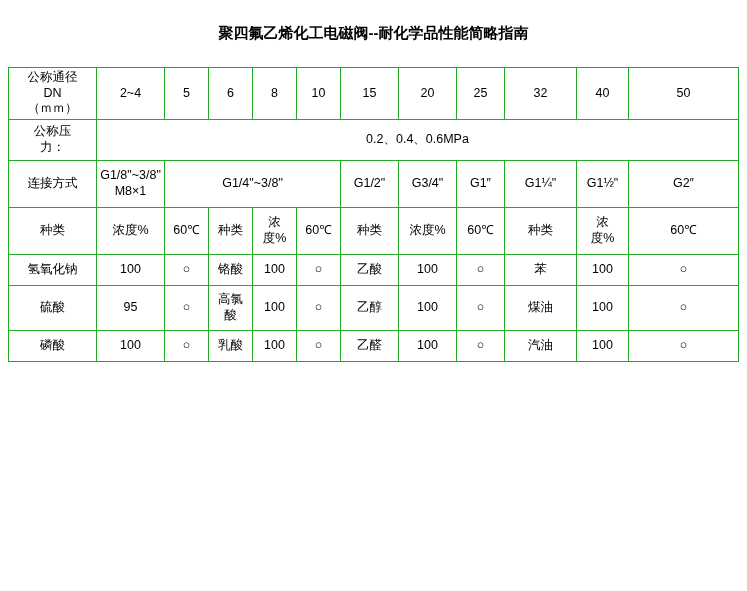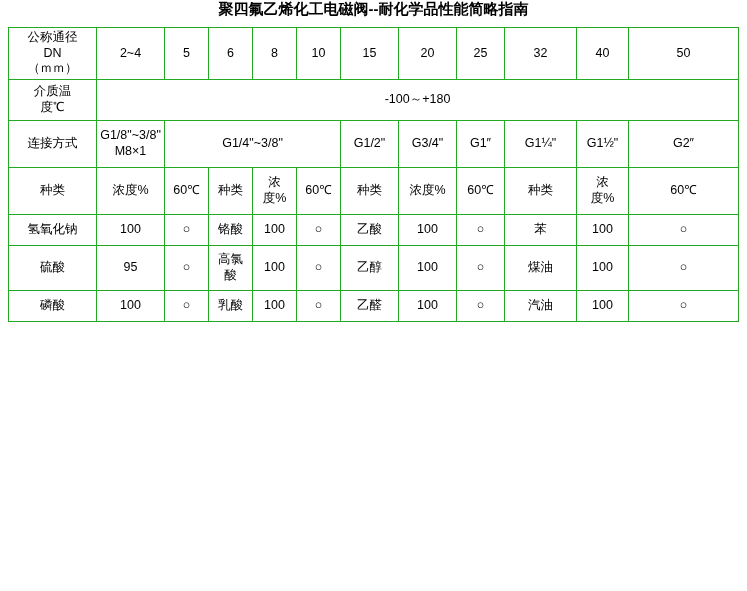--- a/index.html
+++ b/index.html
@@ -12,28 +12,28 @@
     height: 591px;
     font-family: "Liberation Sans", sans-serif;
     color: #000000;
     overflow: hidden;
   }
   #page-title {
     text-align: center;
     font-size: 15px;
     font-weight: bold;
     color: #000000;
-    padding-top: 0;
+    padding-top: 24px;
     padding-bottom: 8px;
     letter-spacing: 0px;
   }
   table.spec {
     border-collapse: collapse;
     table-layout: fixed;
-    margin: 0 8px;
+    margin: 16px 8px;
     width: 731px;
     border: 1px solid #22aa22;
   }
   table.spec td {
     border: 1px solid #22aa22;
     font-size: 12.5px;
     text-align: center;
     vertical-align: middle;
     padding: 2px 1px;
     line-height: 1.25;
@@ -92,22 +92,22 @@
       <td class="lightgreen">8</td>
       <td class="lightgreen">10</td>
       <td class="lightgreen">15</td>
       <td class="lightgreen">20</td>
       <td class="lightgreen">25</td>
       <td class="lightgreen">32</td>
       <td class="lightgreen">40</td>
       <td class="lightgreen">50</td>
     </tr>
     <tr>
-      <td class="label" style="height:36px">介质温<br>度℃</td>
-      <td colspan="11">-100～+180</td>
+      <td class="label" style="height:36px">公称压<br>力：</td>
+      <td colspan="11">0.2、0.4、0.6MPa</td>
     </tr>
     <tr>
       <td class="label" style="height:42px">连接方式</td>
       <td class="small">G1/8"~3/8"<br>M8×1</td>
       <td colspan="4" class="small">G1/4"~3/8"</td>
       <td class="small">G1/2"</td>
       <td class="small">G3/4"</td>
       <td class="small">G1″</td>
       <td class="small">G1¼"</td>
       <td class="small">G1½"</td>

